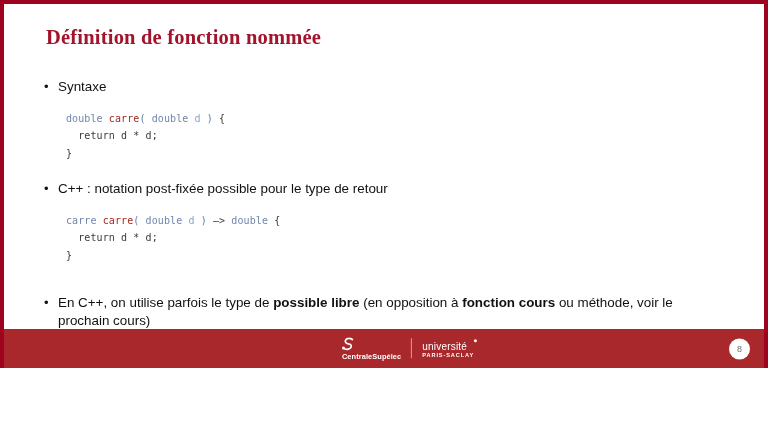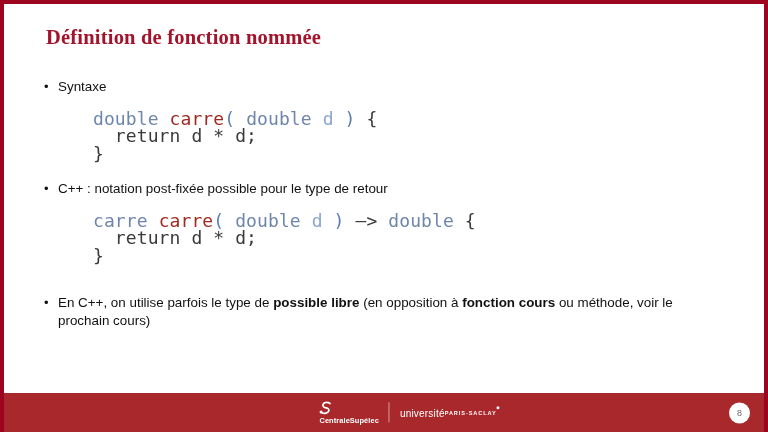--- a/index.html
+++ b/index.html
@@ -10,21 +10,21 @@
   body {
     width: 768px;
     height: 432px;
     overflow: hidden;
     font-family: "Liberation Sans", sans-serif;
   }
 
   #slide {
     position: relative;
     width: 768px;
-    height: 432px;
+    height: 368px;
     box-sizing: border-box;
     background: #ffffff;
     border-left: 4px solid #9c0420;
     border-top: 4px solid #9c0420;
     border-right: 4px solid #9c0420;
     border-bottom: 0;
     overflow: hidden;
     text-decoration: underline;
   }
 
@@ -64,25 +64,25 @@
     color: #111111;
     text-align: left;
   }
   .bullet .btext {
     flex: 1 1 auto;
   }
   .bullet .btext b { font-weight: bold; }
 
   .code {
     font-family: "DejaVu Sans Mono", "Liberation Mono", monospace;
-    font-size: 18px;
+    font-size: 10px;
     line-height: 17.5px;
     color: #333333;
     white-space: pre;
-    margin-left: 49px;
+    margin-left: 22px;
     letter-spacing: 0.1px;
   }
   .k-type   { color: #6f86ab; }          
   .k-fn     { color: #a02a22; }          
   .k-paren  { color: #5b7fae; }          
   .k-var    { color: #8aa6cd; }          
   .k-plain  { color: #3a3a3a; }          
   .k-arrow  { color: #3a3a3a; }
 
   .gap-a { height: 14px; }
@@ -124,21 +124,21 @@
     margin-left: 48px;
   }
   .divider {
     width: 1px;
     height: 20px;
     background: rgba(255,255,255,0.55);
     margin: 0 3px;
   }
   .logo-right {
     display: flex;
-    flex-direction: row;
+    flex-direction: column;
     justify-content: center;
     line-height: 1;
     position: relative;
     padding-top: 4px;
   }
   .logo-right .u1 {
     font-family: "Liberation Sans", sans-serif;
     font-size: 10px;
     color: #ffffff;
     letter-spacing: 0.2px;

